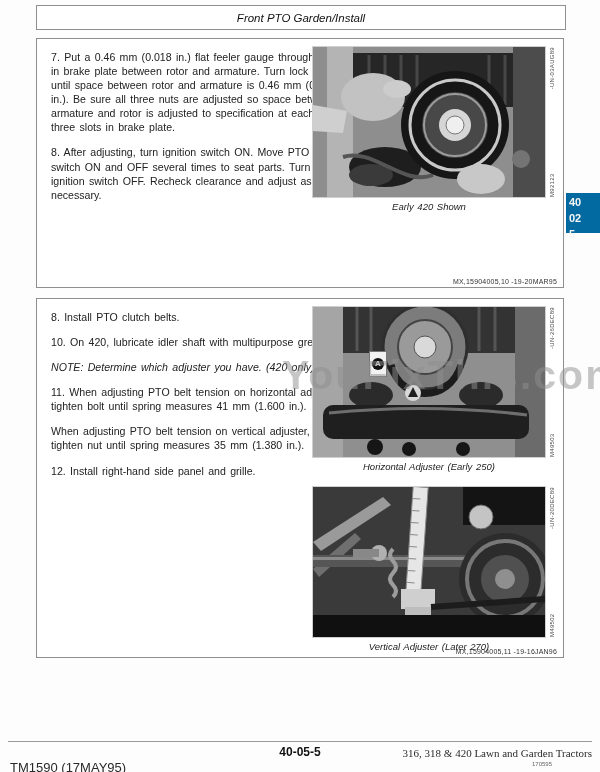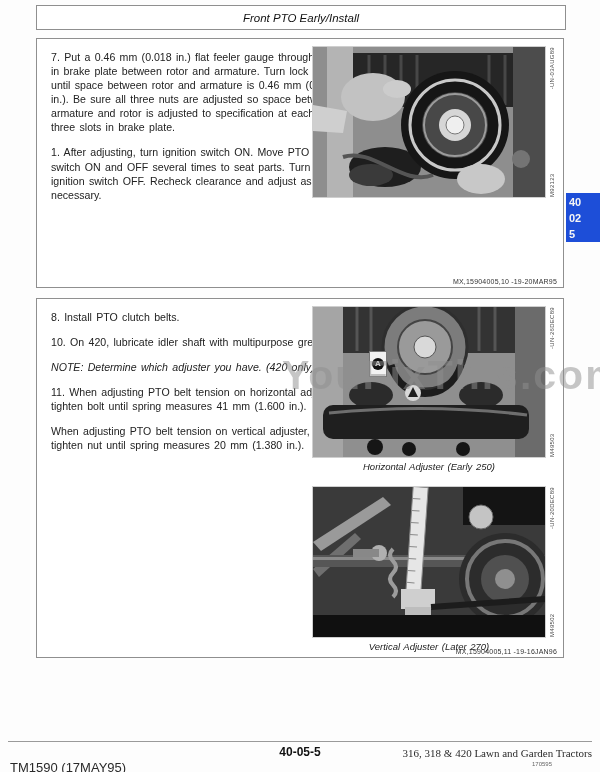--- a/index.html
+++ b/index.html
@@ -39,21 +39,21 @@
     position:absolute;left:56px;top:44px;width:16px;height:24px;background:#f2f2f2;
     border:1px solid #777;display:flex;align-items:center;justify-content:center;
   }
   .callout-a b{
     width:12px;height:12px;border-radius:50%;background:#111;color:#fff;
     font-size:8px;line-height:12px;text-align:center;font-weight:bold;font-style:normal;
   }
   .ref{position:absolute;right:6px;bottom:2px;font-size:7px;color:#333;letter-spacing:0.2px;}
   
   .tab-marker{
-    position:absolute;right:0;top:193px;width:34px;height:49px;background:#1d4ed8;
+    position:absolute;right:0;top:193px;width:34px;height:40px;background:#0369a1;
     color:#f5f5f5;font-weight:bold;font-size:11px;line-height:16px;
     padding:1px 0 0 3px;box-sizing:border-box;
   }
   
   .watermark{
     position:absolute;left:282px;top:352px;z-index:6;pointer-events:none;
     font-size:41px;font-weight:bold;letter-spacing:2px;color:#8f8f8f;opacity:0.5;
     white-space:nowrap;
   }
   
@@ -62,27 +62,27 @@
   .f-center{position:absolute;left:0;right:0;top:745px;text-align:center;font-weight:bold;font-size:12px;color:#111;}
   .f-right{position:absolute;right:8px;top:747px;font-size:11px;color:#2a2a2a;font-family:Liberation Serif, serif;}
   .f-small{position:absolute;right:48px;top:761px;font-size:6px;color:#666;}
 </style>
 </head>
 <body>
 
 <div class="page">
 
   <div class="header-box">
-    <span>Front PTO Early/Install</span>
+    <span>Front PTO Garden/Install</span>
   </div>
 
   <section class="box box1">
     <div class="text-col">
       <p>7. Put a 0.46 mm (0.018 in.) flat feeler gauge through slots in brake plate between rotor and armature. Turn lock nuts until space between rotor and armature is 0.46 mm (0.018 in.). Be sure all three nuts are adjusted so space between armature and rotor is adjusted to specification at each of three slots in brake plate.</p>
-      <p>1. After adjusting, turn ignition switch ON. Move PTO switch ON and OFF several times to seat parts. Turn ignition switch OFF. Recheck clearance and adjust as necessary.</p>
+      <p>8. After adjusting, turn ignition switch ON. Move PTO switch ON and OFF several times to seat parts. Turn ignition switch OFF. Recheck clearance and adjust as necessary.</p>
     </div>
 
     <figure class="photo-wrap pw1">
       <div class="photo">
         <svg viewBox="0 0 232 150" preserveAspectRatio="none">
           <rect width="232" height="150" fill="#8e8e8e"></rect>
           <rect x="14" y="0" width="26" height="150" fill="#b4b4b4"></rect>
           <rect x="40" y="6" width="182" height="54" fill="#262626"></rect>
           <g stroke="#474747" stroke-width="3">
             <line x1="56" y1="8" x2="56" y2="58"></line>
@@ -106,38 +106,40 @@
           <ellipse cx="84" cy="42" rx="14" ry="9" fill="#cccccc"></ellipse>
           <polygon points="0,58 34,64 30,86 0,84" fill="#cfcfcf"></polygon>
           <ellipse cx="168" cy="132" rx="24" ry="15" fill="#c8c8c8"></ellipse>
           <circle cx="208" cy="112" r="9" fill="#747474"></circle>
         </svg>
         <div class="fig-id">
           <span>M92123</span>
           <span>-UN-03AUG89</span>
         </div>
       </div>
+      <figcaption>Early 420 Shown</figcaption>
     </figure>
 
     <div class="ref">MX,15904005,10 -19-20MAR95</div>
   </section>
 
   <div class="tab-marker">
     <div>40</div>
     <div>02</div>
     <div>5</div>
   </div>
 
   <section class="box box2">
     <div class="text-col">
       <p>8. Install PTO clutch belts.</p>
       <p>10. On 420, lubricate idler shaft with multipurpose grease.</p>
       <p class="note">NOTE: Determine which adjuster you have. (420 only)</p>
       <p>11. When adjusting PTO belt tension on horizontal adjuster, tighten bolt until spring measures 41 mm (1.600 in.).</p>
-      <p>When adjusting PTO belt tension on vertical adjuster, tighten nut until spring measures 20 mm (1.380 in.).</p>
+      <p>When adjusting PTO belt tension on vertical adjuster, tighten nut until spring measures 35 mm (1.380 in.).</p>
+      <p>12. Install right-hand side panel and grille.</p>
     </div>
 
     <figure class="photo-wrap pw2">
       <div class="photo">
         <svg viewBox="0 0 232 150" preserveAspectRatio="none">
           <rect width="232" height="150" fill="#8f8f8f"></rect>
           <rect x="0" y="0" width="30" height="150" fill="#a5a5a5"></rect>
           <rect x="202" y="0" width="30" height="150" fill="#6b6b6b"></rect>
           <rect x="30" y="0" width="172" height="46" fill="#333333"></rect>
           <g stroke="#555" stroke-width="3">

